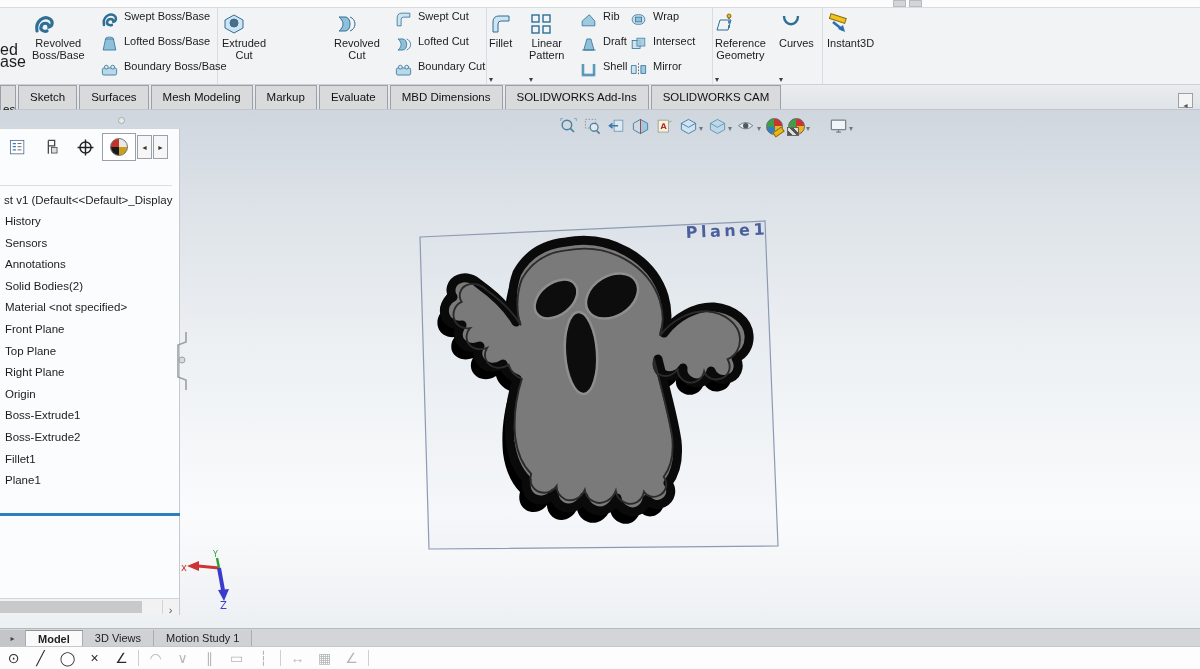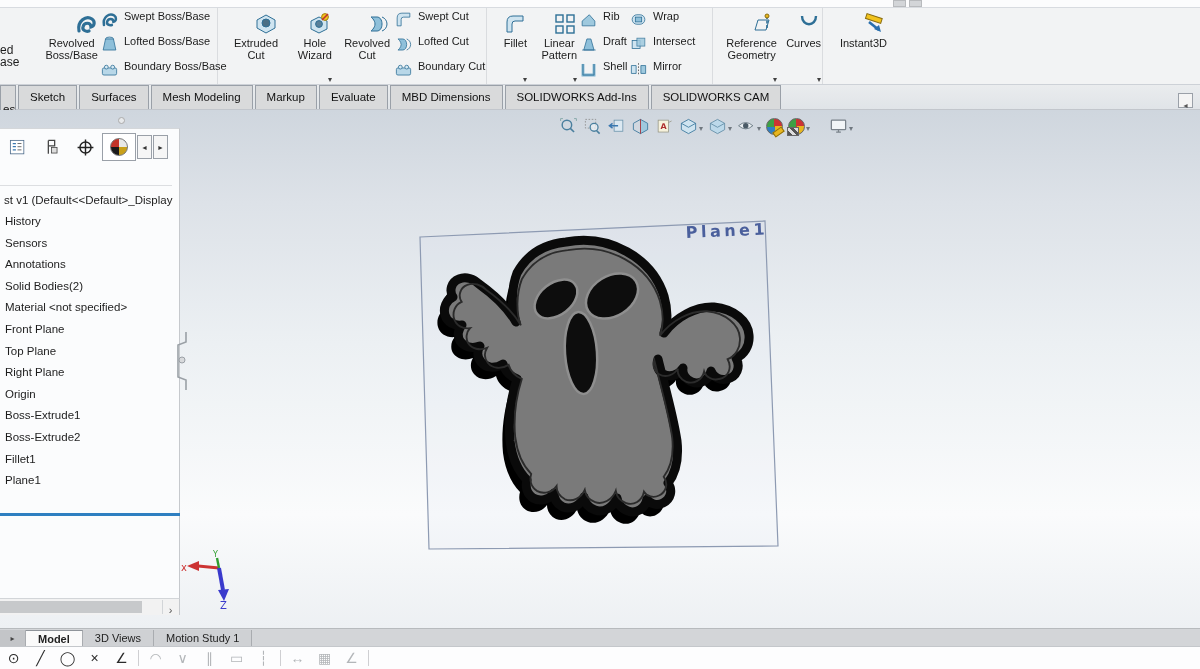--- a/index.html
+++ b/index.html
@@ -12,31 +12,31 @@
                 background:#fcfcfd; border-bottom:1px solid #d8dbe0; }
   .winfrag { position:absolute; top:0; width:13px; height:7px; background:#d3d5d8; border:1px solid #b8babd; }
 
   
   .ribbon { position:absolute; top:8px; left:0; width:1200px; height:77px;
             background:#f2f3f4; border-bottom:1px solid #cdd1d7; }
   .rgroup { position:absolute; top:0; height:76px; border-right:1px solid #dadcdf; }
   .g1{left:0;width:218px}.g2{left:218px;width:269px}.g3{left:487px;width:226px}
   .g4{left:713px;width:110px}.g5{left:823px;width:130px;border-right:none}
   .rbig { position:absolute; top:2px; height:72px; display:flex; flex-direction:column;
-          align-items:flex-end; text-align:center; font-size:11px; line-height:12px; color:#1c1c1c;
+          align-items:flex-start; text-align:center; font-size:11px; line-height:12px; color:#1c1c1c;
           cursor:default; }
   .rbig .ric { width:24px; height:24px; margin-top:2px; }
   .rlbl { white-space:pre-line; margin-top:1px; }
   .rdd { margin-top:auto; height:10px; }
   .rdd::after { content:"▾"; font-size:8px; color:#404040; }
   .rstack { position:absolute; top:2px; display:flex; flex-direction:column; justify-content:space-between; height:72px; }
   .rsm { display:flex; gap:5px; font-size:11px; color:#1c1c1c; height:22px; white-space:nowrap; }
   .rsm .ric { width:19px; height:19px; flex:0 0 19px; }
   .partialbtn { position:absolute; left:0; top:2px; width:29px; height:72px; overflow:hidden;
-                font-size:12px; line-height:12px; color:#1c1c1c; padding-top:34px; }
+                font-size:16px; line-height:12px; color:#1c1c1c; padding-top:34px; }
 
   
   .tabstrip { position:absolute; top:85px; left:0; width:1200px; height:25px;
               background:linear-gradient(180deg,#eaecee,#e0e4e8); border-bottom:1px solid #c2c6cc; }
   .ctab { display:inline-block; height:24px; line-height:22px; padding:0 11px; font-size:11.5px;
           color:#111; background:#d9dadb; border:1px solid #9aa0a8; border-bottom:none; margin-right:2px;
           vertical-align:top; }
   .ctab.partial { width:16px; padding:12px 2px; overflow:hidden; }
   .collapsebtn { position:absolute; right:7px; top:8px; width:15px; height:15px; background:#f4f4f4;
                  border:1px solid #9aa0a8; text-align:center; }
@@ -282,28 +282,20 @@
     </div>
   </div>
 
   <div class="rgroup g2">
     <div class="rbig" style="left:4px;width:56px">
       <svg class="ric" viewBox="0 0 24 24">
             <use href="#sym-cubehole"></use>
           </svg>
       <span class="rlbl">Extruded
 Cut</span>
-    </div>
-    <div class="rbig" style="left:62px;width:52px">
-      <svg class="ric" viewBox="0 0 24 24">
-            <use href="#sym-wizard"></use>
-          </svg>
-      <span class="rlbl">Hole
-Wizard</span>
-      <span class="rdd"></span>
     </div>
     <div class="rbig" style="left:116px;width:56px">
       <svg class="ric" viewBox="0 0 24 24">
             <use href="#sym-revcut"></use>
           </svg>
       <span class="rlbl">Revolved
 Cut</span>
     </div>
     <div class="rstack" style="left:176px;width:90px">
       <div class="rsm">

